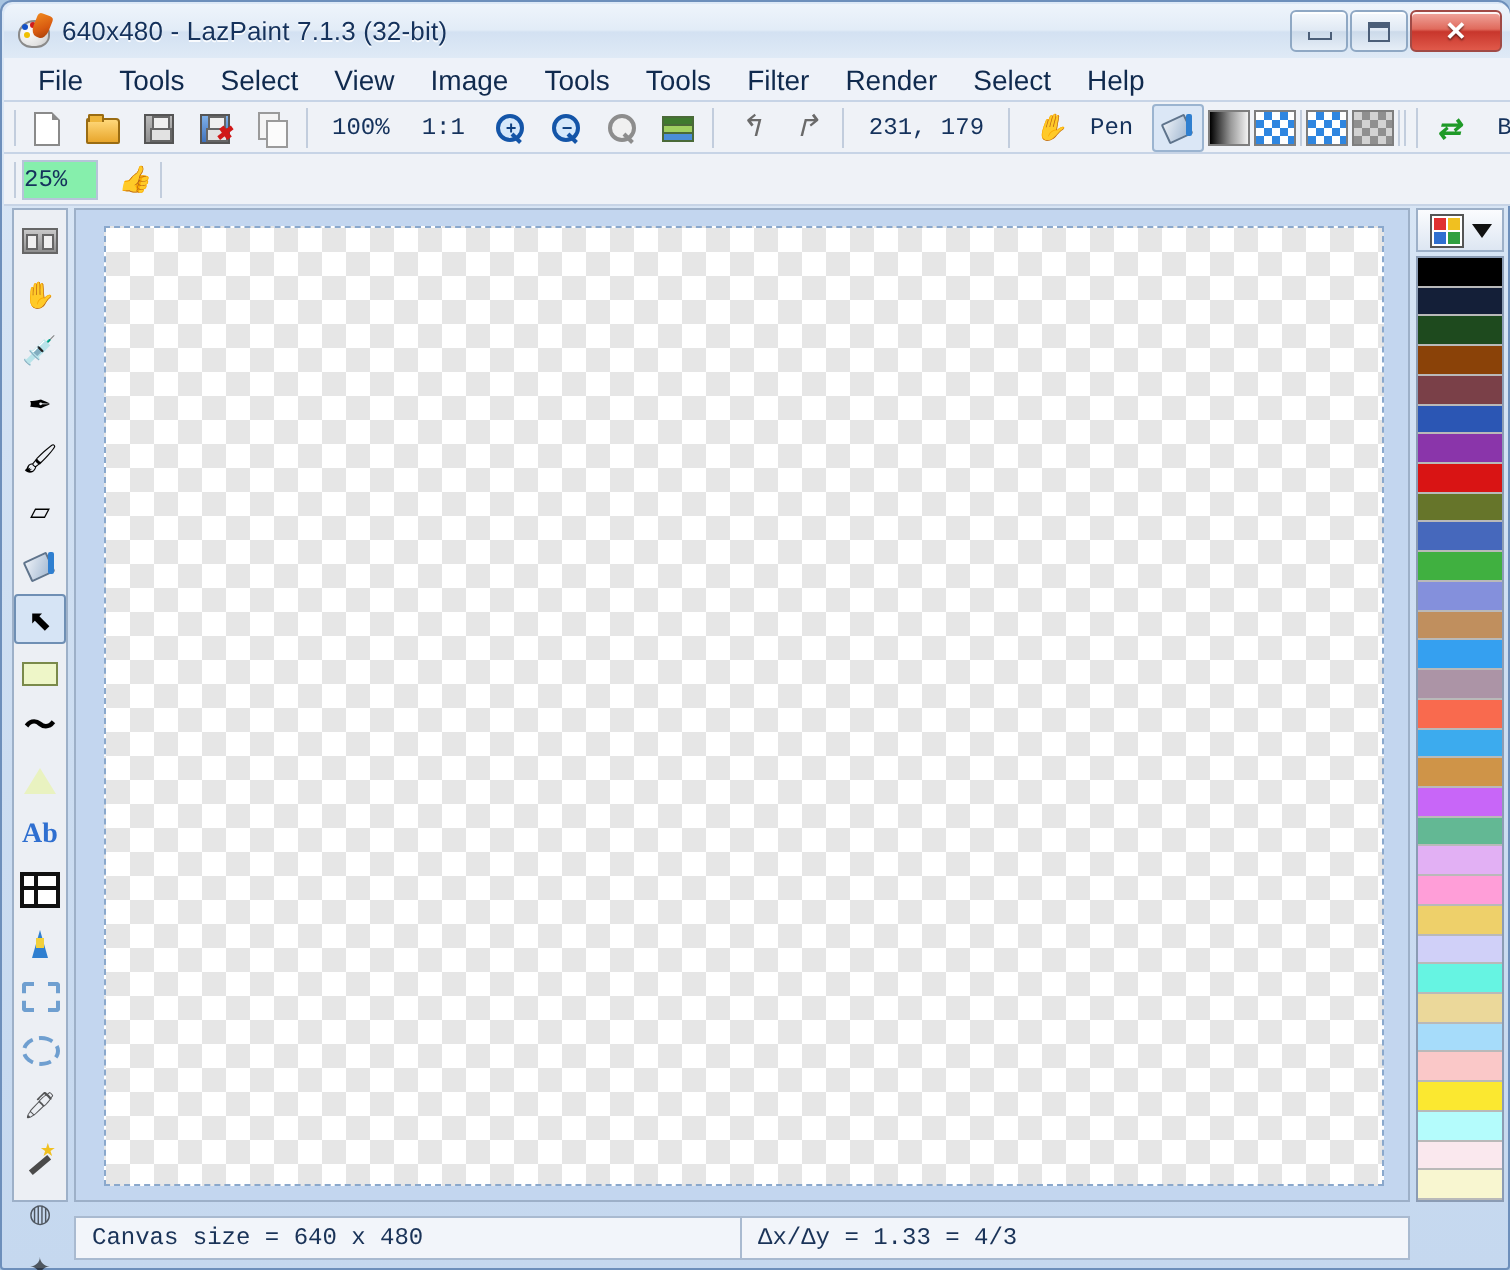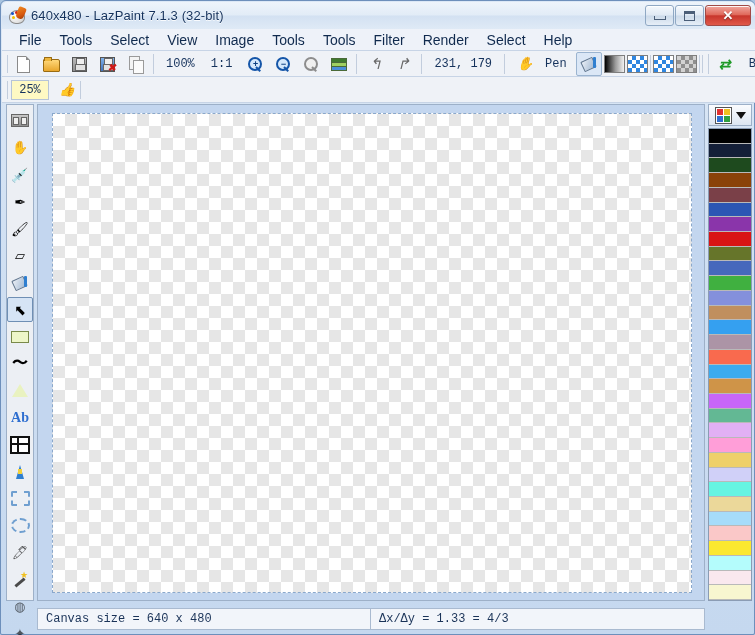--- a/index.html
+++ b/index.html
@@ -81,22 +81,22 @@
     border:1px solid transparent;border-radius:2px;position:relative;flex:none;
   }
   .tb.act{border:1px solid #9bb4d0;background:#dbe7f6;}
   .sep{width:1px;height:20px;background:#c2cddd;margin:0 4px;flex:none;}
   .sep2{width:1px;height:18px;background:#c2cddd;margin:0 1px;flex:none;}
   .tb-label{
     font-family:"Liberation Mono", monospace;font-size:12px;color:#15325c;
     padding:0 8px;white-space:nowrap;flex:none;
   }
   .field{
-    border:1px solid #b6c4d8;background:#fef9c3;height:18px;display:flex;align-items:center;
-    justify-content:center;margin:0 2px;flex:none;
+    border:1px solid #b6c4d8;background:#86efac;height:18px;display:flex;align-items:center;
+    margin:0 2px;flex:none;
   }
   
   .ic{position:relative;width:18px;height:18px;display:block;}
   .page{
     position:absolute;left:3px;top:1px;width:11px;height:15px;background:#fff;border:1px solid #8a8a8a;
   }
   .page:after{content:"";position:absolute;right:-1px;top:-1px;border-width:0 4px 4px 0;border-style:solid;border-color:#8a8a8a #eef1f5;}
   .folder{
     position:absolute;left:1px;top:4px;width:15px;height:11px;background:linear-gradient(180deg,#ffd87a,#e8a62c);
     border:1px solid #9a6c12;border-radius:1px 2px 1px 1px;

